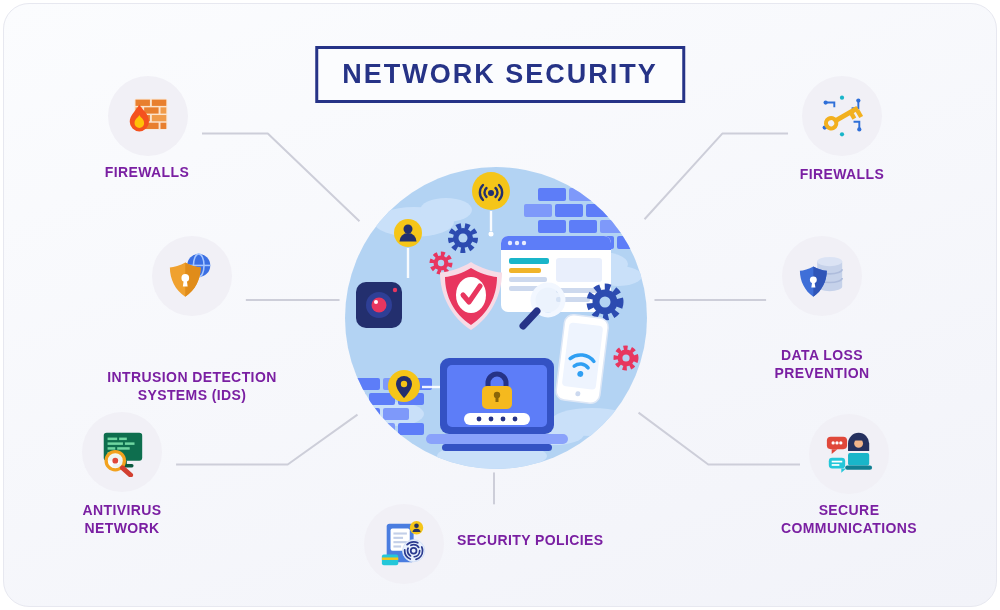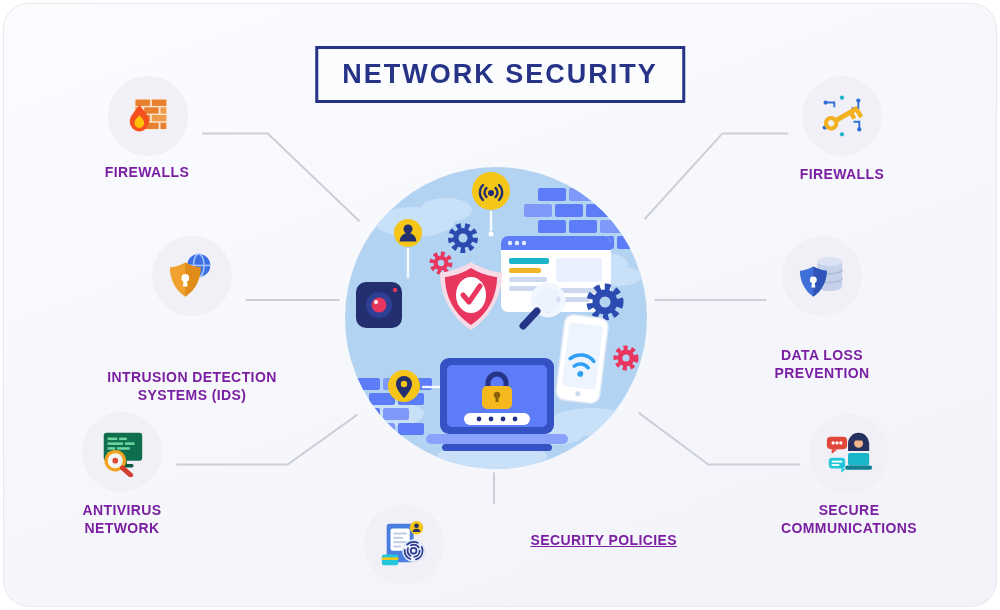--- a/index.html
+++ b/index.html
@@ -29,21 +29,21 @@
     line-height:1.28; text-align:center; letter-spacing:.4px;
   }
   .center-wrap { position:absolute; left:338px; top:160px; width:308px; height:308px; }
 
   #ic-fw  { left:104px; top:72px; }   #lb-fw  { left:43px;  top:160px; width:200px; }
   #ic-enc { left:798px; top:72px; }   #lb-enc { left:738px; top:162px; width:200px; }
   #ic-ids { left:148px; top:232px; }  #lb-ids { left:78px;  top:323px; width:220px;margin-top:42px; }
   #ic-dlp { left:778px; top:232px; }  #lb-dlp { left:733px; top:316px; width:170px;margin-top:27px; }
   #ic-av  { left:78px;  top:408px; }  #lb-av  { left:42px;  top:498px; width:152px; }
   #ic-sc  { left:805px; top:410px; }  #lb-sc  { left:750px; top:498px; width:190px; }
-  #ic-pol { left:360px; top:500px; }  #lb-pol { left:453px; top:528px; width:220px; text-align:right;text-decoration:underline; }
+  #ic-pol { left:360px; top:500px; }  #lb-pol { left:453px; top:528px; width:220px; text-align:left; }
 </style>
 </head>
 <body>
 
 <div class="canvas">
 
   <svg class="lines" width="994" height="604" viewBox="0 0 994 604">
     <g fill="none" stroke="#cdced9" stroke-width="2" stroke-linejoin="round">
       <polyline points="198,130 264,130 356,218"></polyline>
       <polyline points="786,130 720,130 642,216"></polyline>

